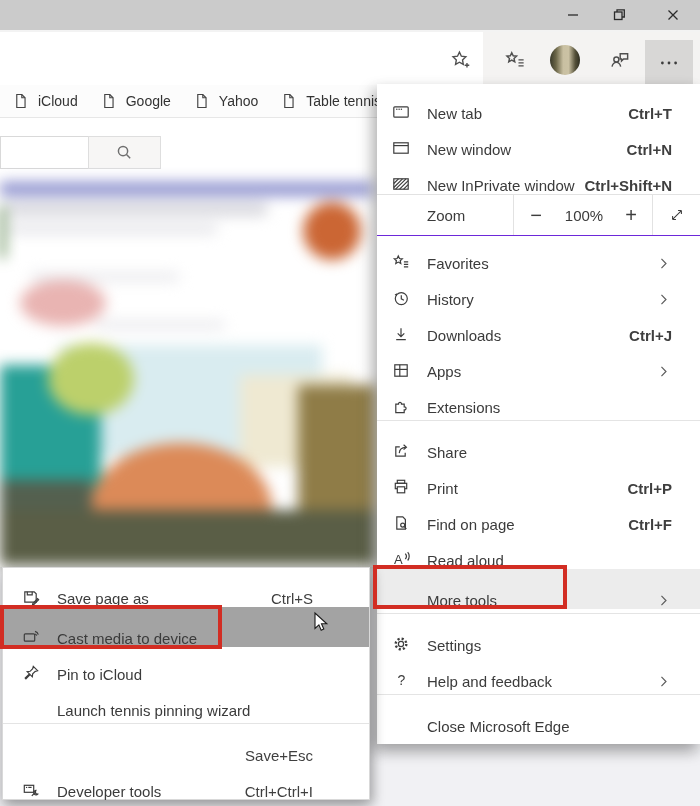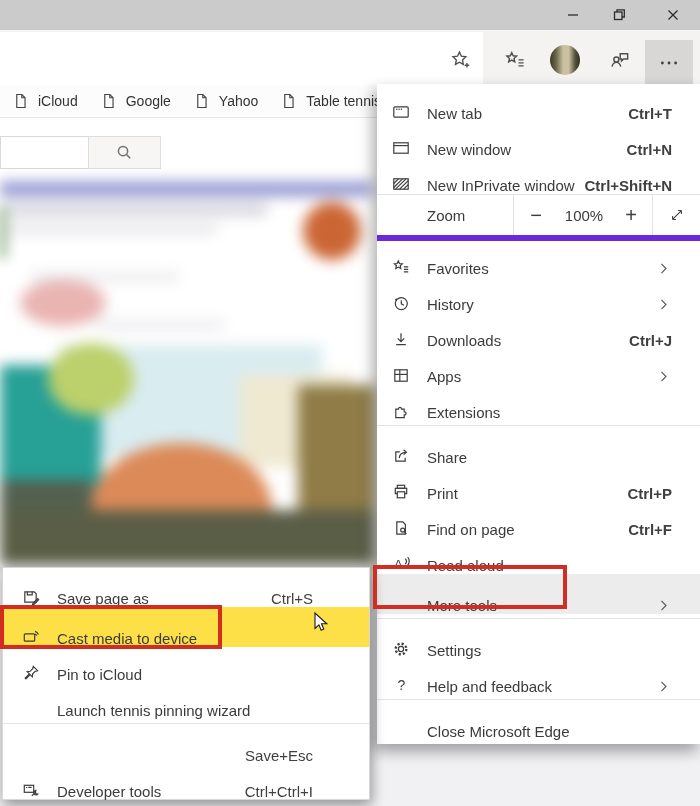--- a/index.html
+++ b/index.html
@@ -53,36 +53,36 @@
   .mrow .sc{margin-left:auto;font-size:15px;color:#3f3f3f;white-space:nowrap;}
   .mrow .chev{margin-left:auto;width:17px;height:17px;}
   .mrow .chev svg{width:17px;height:17px;}
   .chev path{fill:none;stroke:#5c5c5c;stroke-width:1.4;}
   .mdivider{height:1px;background:#e4e4e4;margin:4px 0;}
   
   .main-menu{position:absolute;top:84px;left:377px;width:323px;height:660px;padding-top:2px;
     box-shadow:-6px 6px 14px rgba(0,0,0,.20), 0 8px 14px rgba(0,0,0,.18);}
   .main-menu .sc{font-weight:bold;}
   .hoverrow{background:#ececec;height:40px;}
-  .zoomrow{display:flex;align-items:stretch;height:40px;border-top:1px solid #e2e2e2;border-bottom:6px solid #6d28d9;}
+  .zoomrow{display:flex;align-items:stretch;height:40px;border-top:1px solid #e2e2e2;border-bottom:1px solid #6d28d9;}
   .zoomlabel{width:136px;box-sizing:border-box;padding-left:50px;display:flex;align-items:center;font-size:15px;color:#3b3b3b;}
   .zctl{display:flex;align-items:center;justify-content:center;box-sizing:border-box;}
   .zminus{width:45px;border-left:1px solid #e2e2e2;}
   .zval{width:52px;font-size:15px;color:#3b3b3b;}
   .zplus{width:42px;}
   .zexpand{width:48px;border-left:1px solid #e2e2e2;margin-left:0;}
   .zctl svg{width:16px;height:16px;}
   .zctl path,.zctl line{fill:none;stroke:#3d3d3d;stroke-width:1.3;}
   .zbtn-txt{font-size:20px;color:#3d3d3d;line-height:1;}
   
   .context-menu{position:absolute;top:567px;left:2px;width:368px;height:233px;padding-top:3px;border:1px solid #d9d9d9;
     box-shadow:0 6px 14px rgba(0,0,0,.28), 4px 4px 10px rgba(0,0,0,.15);}
   .context-menu .mrow{padding-left:18px;}
   .context-menu .sc{margin-right:28px;}
-  .castrow{background:#fde047;height:40px;}
+  .castrow{background:#a3a3a3;height:40px;}
   
   .redbox{position:absolute;border:4px solid #d22d23;box-sizing:border-box;}
   .redbox-moretools{left:373px;top:565px;width:194px;height:44px;}
   .redbox-cast{left:0px;top:605px;width:222px;height:44px;}
   
   .cursor{position:absolute;left:310px;top:611px;width:22px;height:24px;}
 </style>
 </head>
 <body>
 

